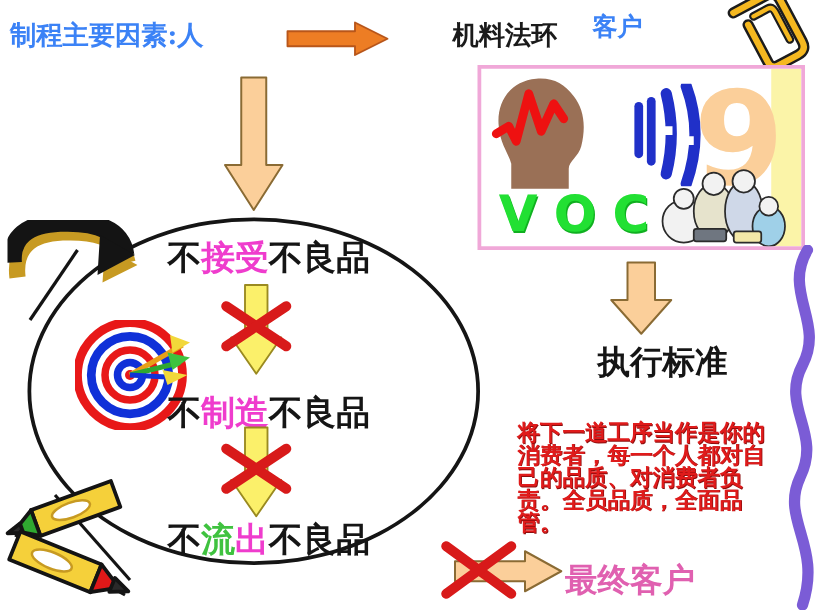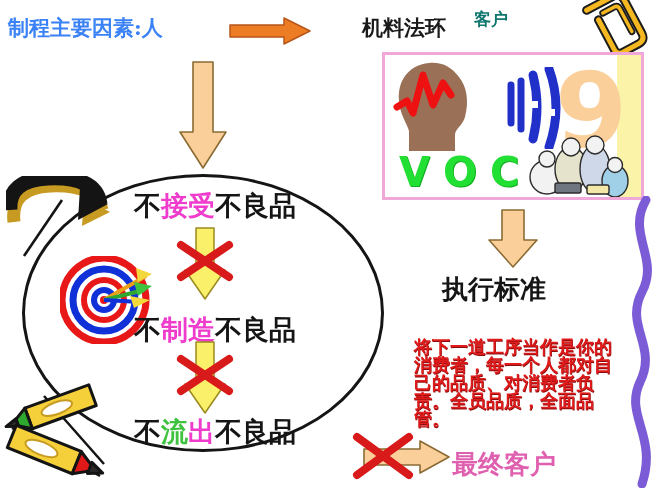--- a/index.html
+++ b/index.html
@@ -31,24 +31,24 @@
     left: 314px; top: 14px;
     font-size: 21px;
     color: #1a1a1a;
     font-weight: 700;
     white-space: nowrap;
     font-family: "DejaVu Serif", "Liberation Serif", serif;
     margin-left: 48px;
   }
   #customer-label {
     left: 474px; top: 8px;
-    font-size: 17px;
-    font-weight: 700;
-    white-space: nowrap;
-    color: #0f766e;
+    font-size: 20px;
+    font-weight: 700;
+    white-space: nowrap;
+    color: #3b82f6;
     font-family: "DejaVu Serif", "Liberation Serif", serif;
   }
 
   
   #orange-arrow {
     left: 228px; top: 16px;
     width: 84px; height: 30px;
   }
 
   
@@ -102,21 +102,21 @@
     font-family: "DejaVu Serif", "Liberation Serif", serif;
   }
   .hl-magenta { color: #ef3ccd; }
   .hl-green { color: #3fc23f; }
   #line1 { left: 134px; top: 188px; }
   #line2 { left: 134px; top: 312px; }
   #line3 { left: 134px; top: 414px; }
 
   
   #exec-standard {
-    left: 442px; top: 272px;
+    left: 478px; top: 272px;
     font-size: 26px;
     font-weight: 700;
     color: #151515;
     white-space: nowrap;
     font-family: "DejaVu Serif", "Liberation Serif", serif;
   }
   #red-paragraph {
     left: 414px; top: 338px;
     width: 214px;
     font-size: 18px;

